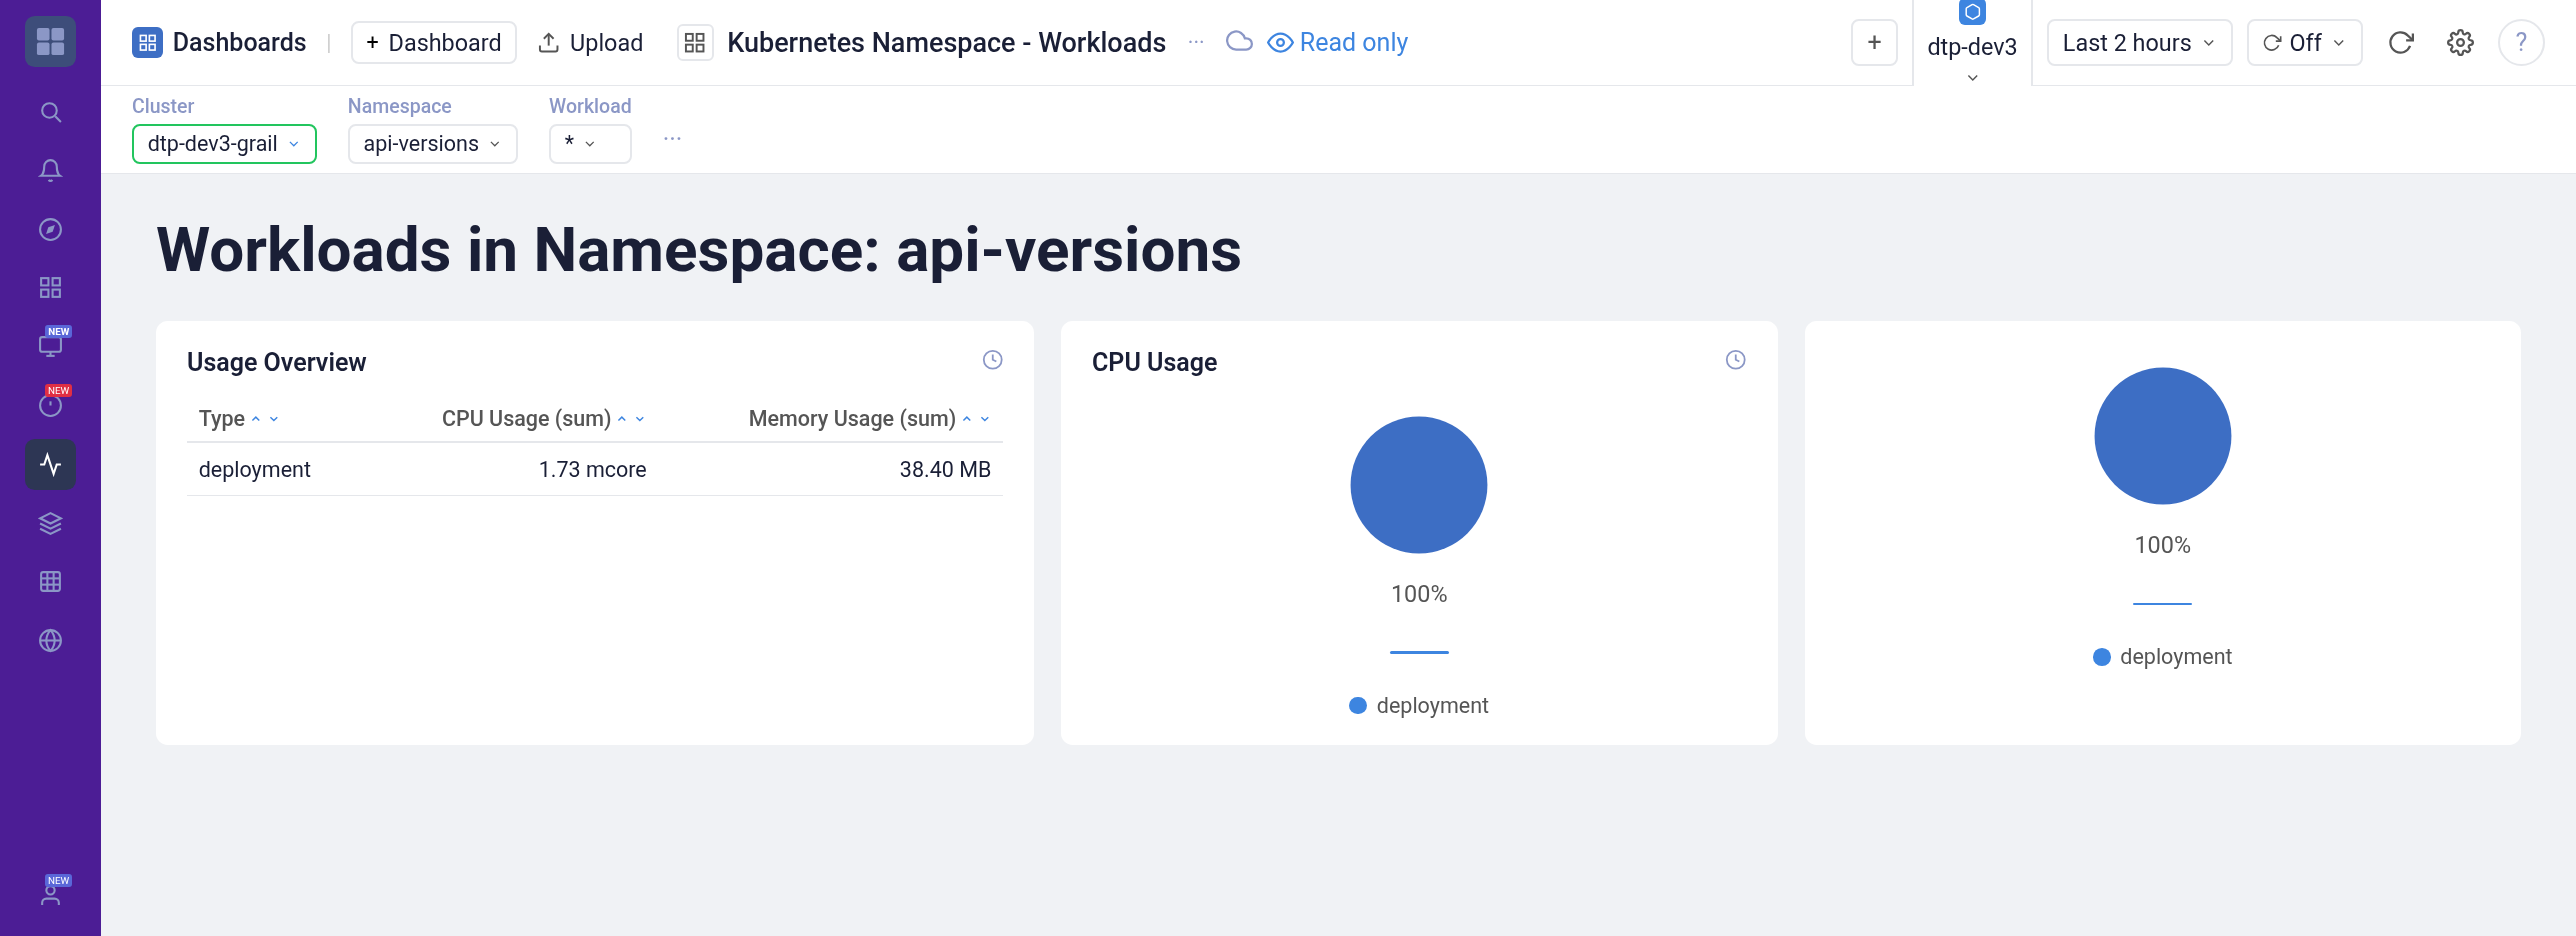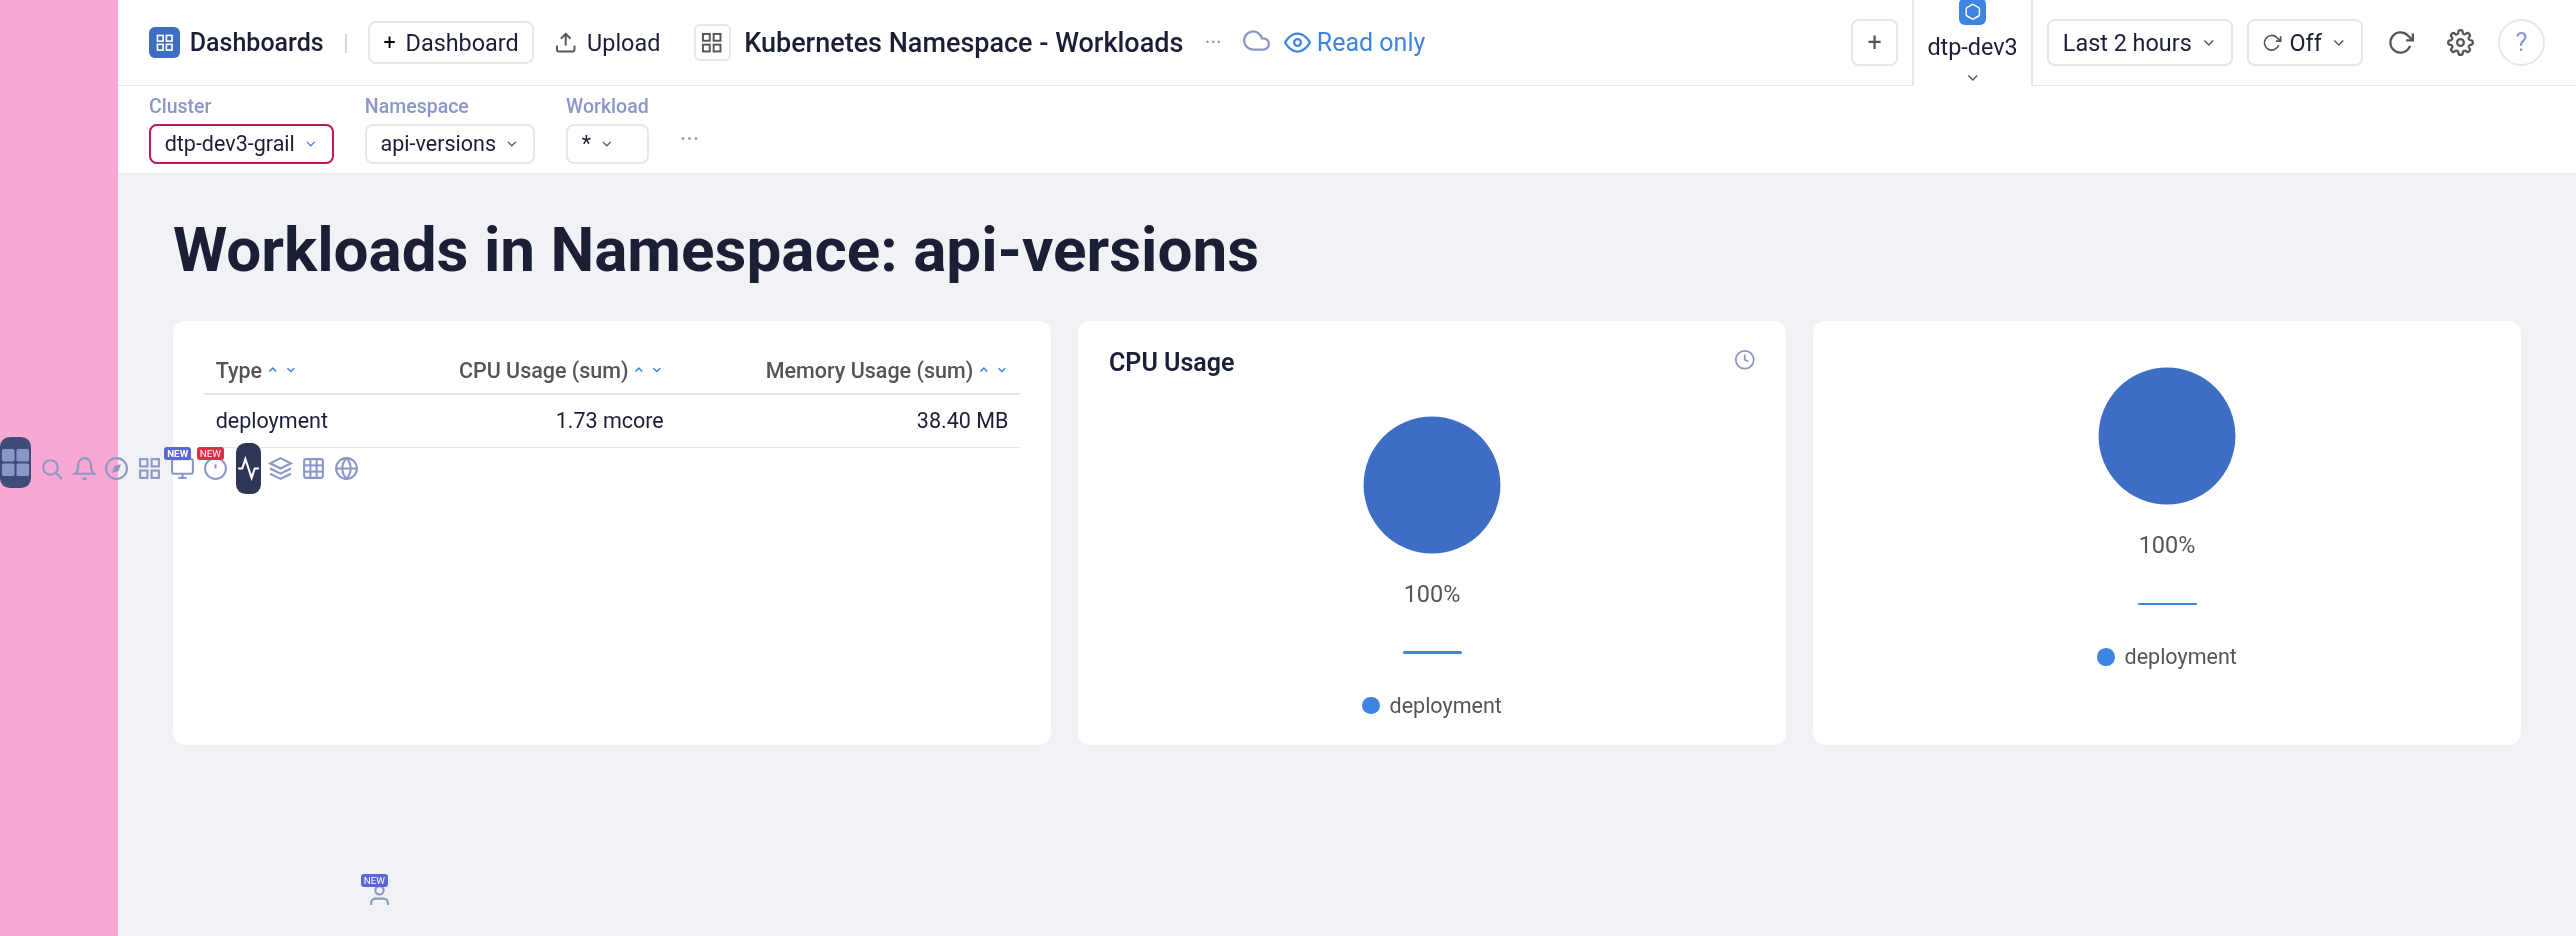--- a/index.html
+++ b/index.html
@@ -7,25 +7,25 @@
       font-family: -apple-system, BlinkMacSystemFont, 'Segoe UI', Roboto, sans-serif;
       background: #f0f2f5;
       width: 2576px;
       height: 937px;
       overflow: hidden;
       display: flex;
     }
 
     
     .sidebar {
-      width: 118px;
-      background: #f9a8d4;
+      width: 101px;
+      background: #4c1d95;
       height: 100%;
       display: flex;
-      flex-direction: row;
+      flex-direction: column;
       align-items: center;
       padding: 15.6px 0;
       gap: 7.8px;
       flex-shrink: 0;
     }
     .sidebar-logo {
       width: 51px;
       height: 51px;
       background: #3d4d7a;
       border-radius: 9.8px;
@@ -232,21 +232,21 @@
     }
     .filter-label {
       font-size: 19.5px;
       color: #8b97c6;
       font-weight: 500;
     }
     .filter-select {
       display: flex;
       align-items: center;
       gap: 7.8px;
-      border: 2px solid #be185d;
+      border: 2px solid #22c55e;
       border-radius: 7.8px;
       padding: 5.9px 13.7px;
       background: #fff;
       cursor: pointer;
       font-size: 21.5px;
       color: #1a1f36;
     }
     .filter-select-normal {
       display: flex;
       align-items: center;
@@ -596,20 +596,29 @@
     </div>
     <div class="filter-more">···</div>
   </div>
 
   <div class="content">
     <h1 class="page-title">Workloads in Namespace: api-versions</h1>
 
     <div class="panels-row">
 
       <div class="panel panel-wide">
+        <div class="panel-header">
+          <span class="panel-title">Usage Overview</span>
+          <div class="panel-clock">
+            <svg width="21.5" height="21.5" viewBox="0 0 24 24" fill="none" stroke="#8b97c6" stroke-width="2">
+              <circle cx="12" cy="12" r="10"></circle>
+                <polyline points="12 6 12 12 16 14"></polyline>
+            </svg>
+          </div>
+        </div>
         <table class="table">
           <thead>
             <tr>
               <th>
                 <div class="th-inner">
                   <span>Type</span>
                   <svg width="13.7" height="13.7" viewBox="0 0 24 24" fill="none" stroke="#3d85e0" stroke-width="2.5">
                     <polyline points="18 15 12 9 6 15"></polyline>
                   </svg>
                   <svg width="13.7" height="13.7" viewBox="0 0 24 24" fill="none" stroke="#3d85e0" stroke-width="2.5">

